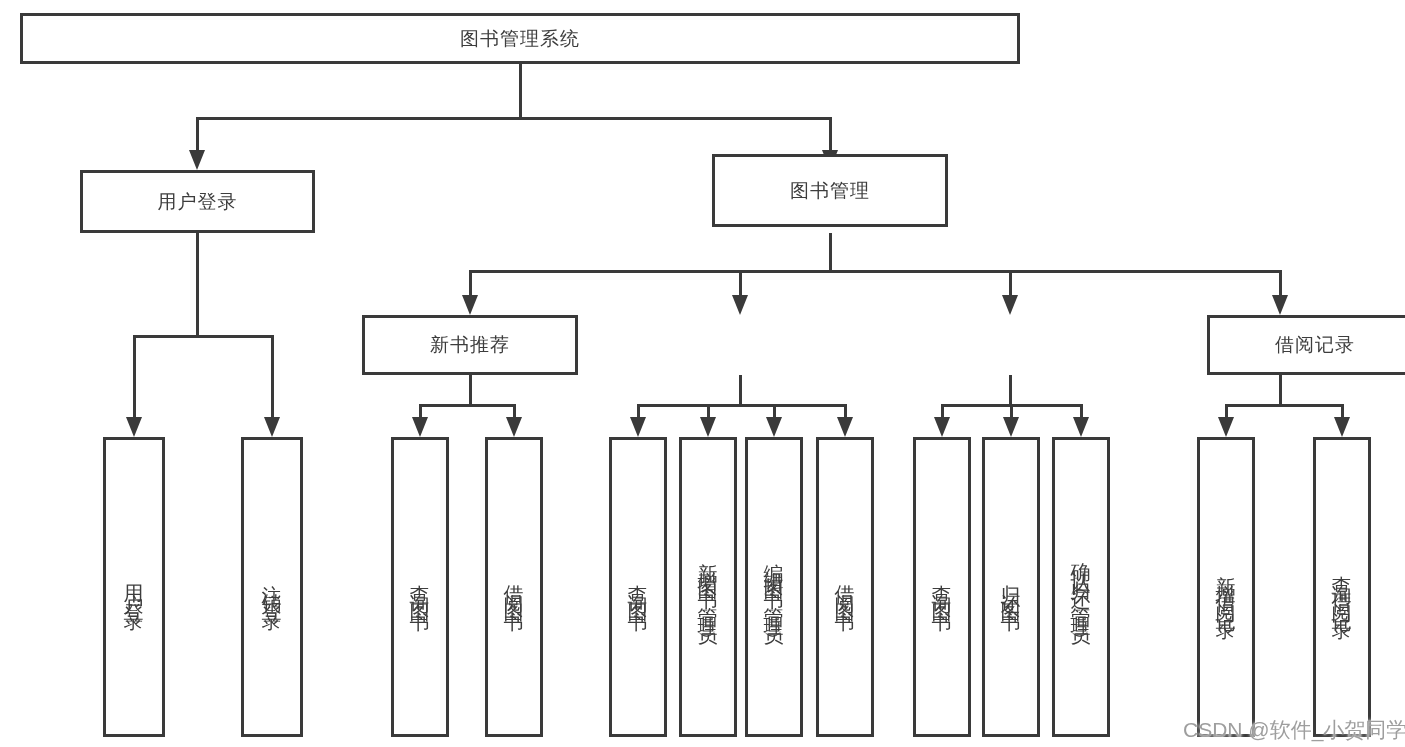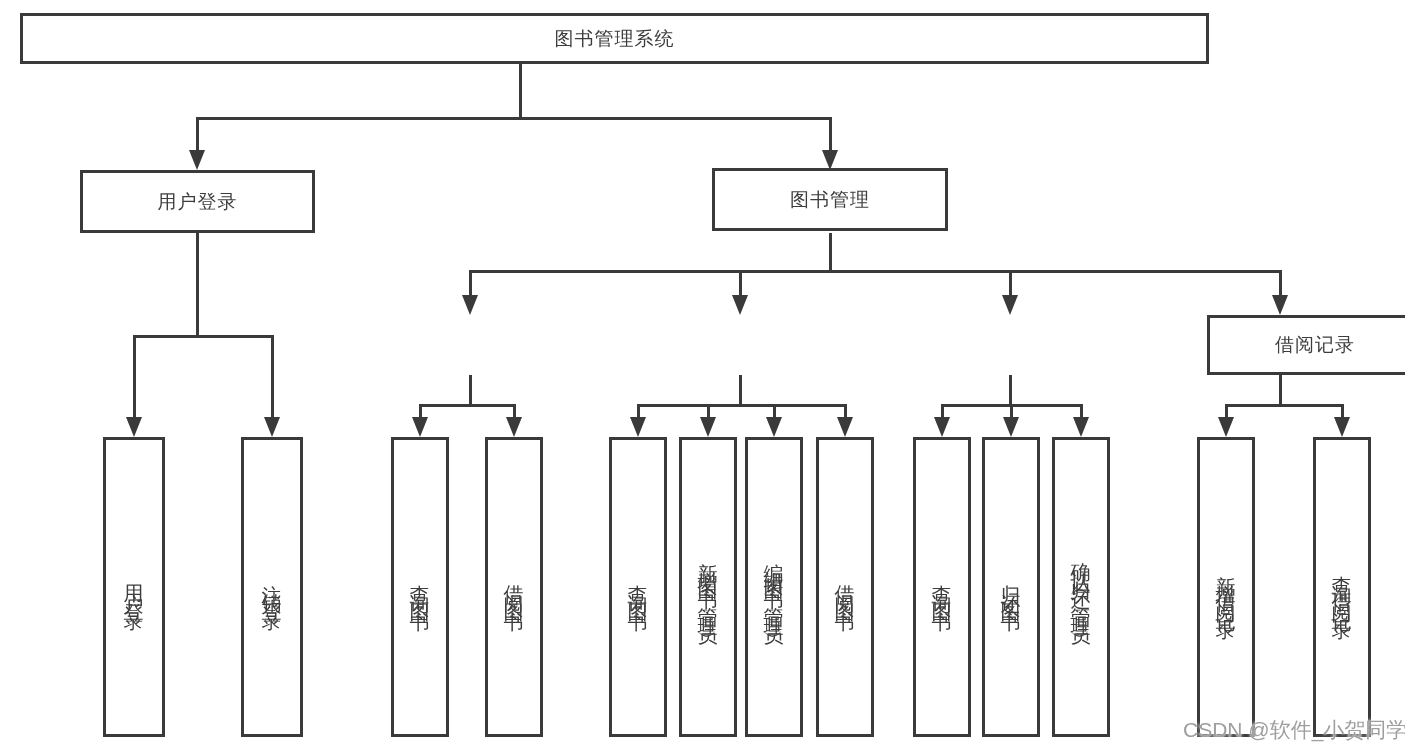--- a/index.html
+++ b/index.html
@@ -126,26 +126,27 @@
   <div class="vline" style="left:1080px; top:404px; height:14px;"></div>
   <div class="arr" style="left:1073px; top:417px;"></div>
 
   <div class="vline" style="left:1279px; top:375px; height:31px;"></div>
   <div class="hline" style="left:1225px; top:404px; width:119px;"></div>
   <div class="vline" style="left:1225px; top:404px; height:14px;"></div>
   <div class="arr" style="left:1218px; top:417px;"></div>
   <div class="vline" style="left:1341px; top:404px; height:14px;"></div>
   <div class="arr" style="left:1334px; top:417px;"></div>
 
-  <div class="node" style="left:20px; top:13px; width:1189px; height:51px;">图书管理系统</div>
+  <div class="node" style="left:20px; top:13px; width:1000px; height:51px;">图书管理系统</div>
 
   <div class="node" style="left:80px; top:170px; width:235px; height:63px;">用户登录</div>
 
-  <div class="node" style="left:712px; top:168px; width:236px; height:63px;">图书管理</div>
+  <div class="node" style="left:712px; top:154px; width:236px; height:73px;">图书管理</div>
 
+  <div class="node" style="left:362px; top:315px; width:216px; height:60px;">新书推荐</div>
 
 
 
   <div class="node" style="left:1172px; top:315px; width:216px; height:60px;margin-left:35px;">借阅记录</div>
 
   <div class="leaf" style="left:103px; width:62px;">用户登录</div>
 
   <div class="leaf" style="left:241px; width:62px;">注销登录</div>
 
   <div class="leaf" style="left:391px; width:58px;">查询图书</div>

